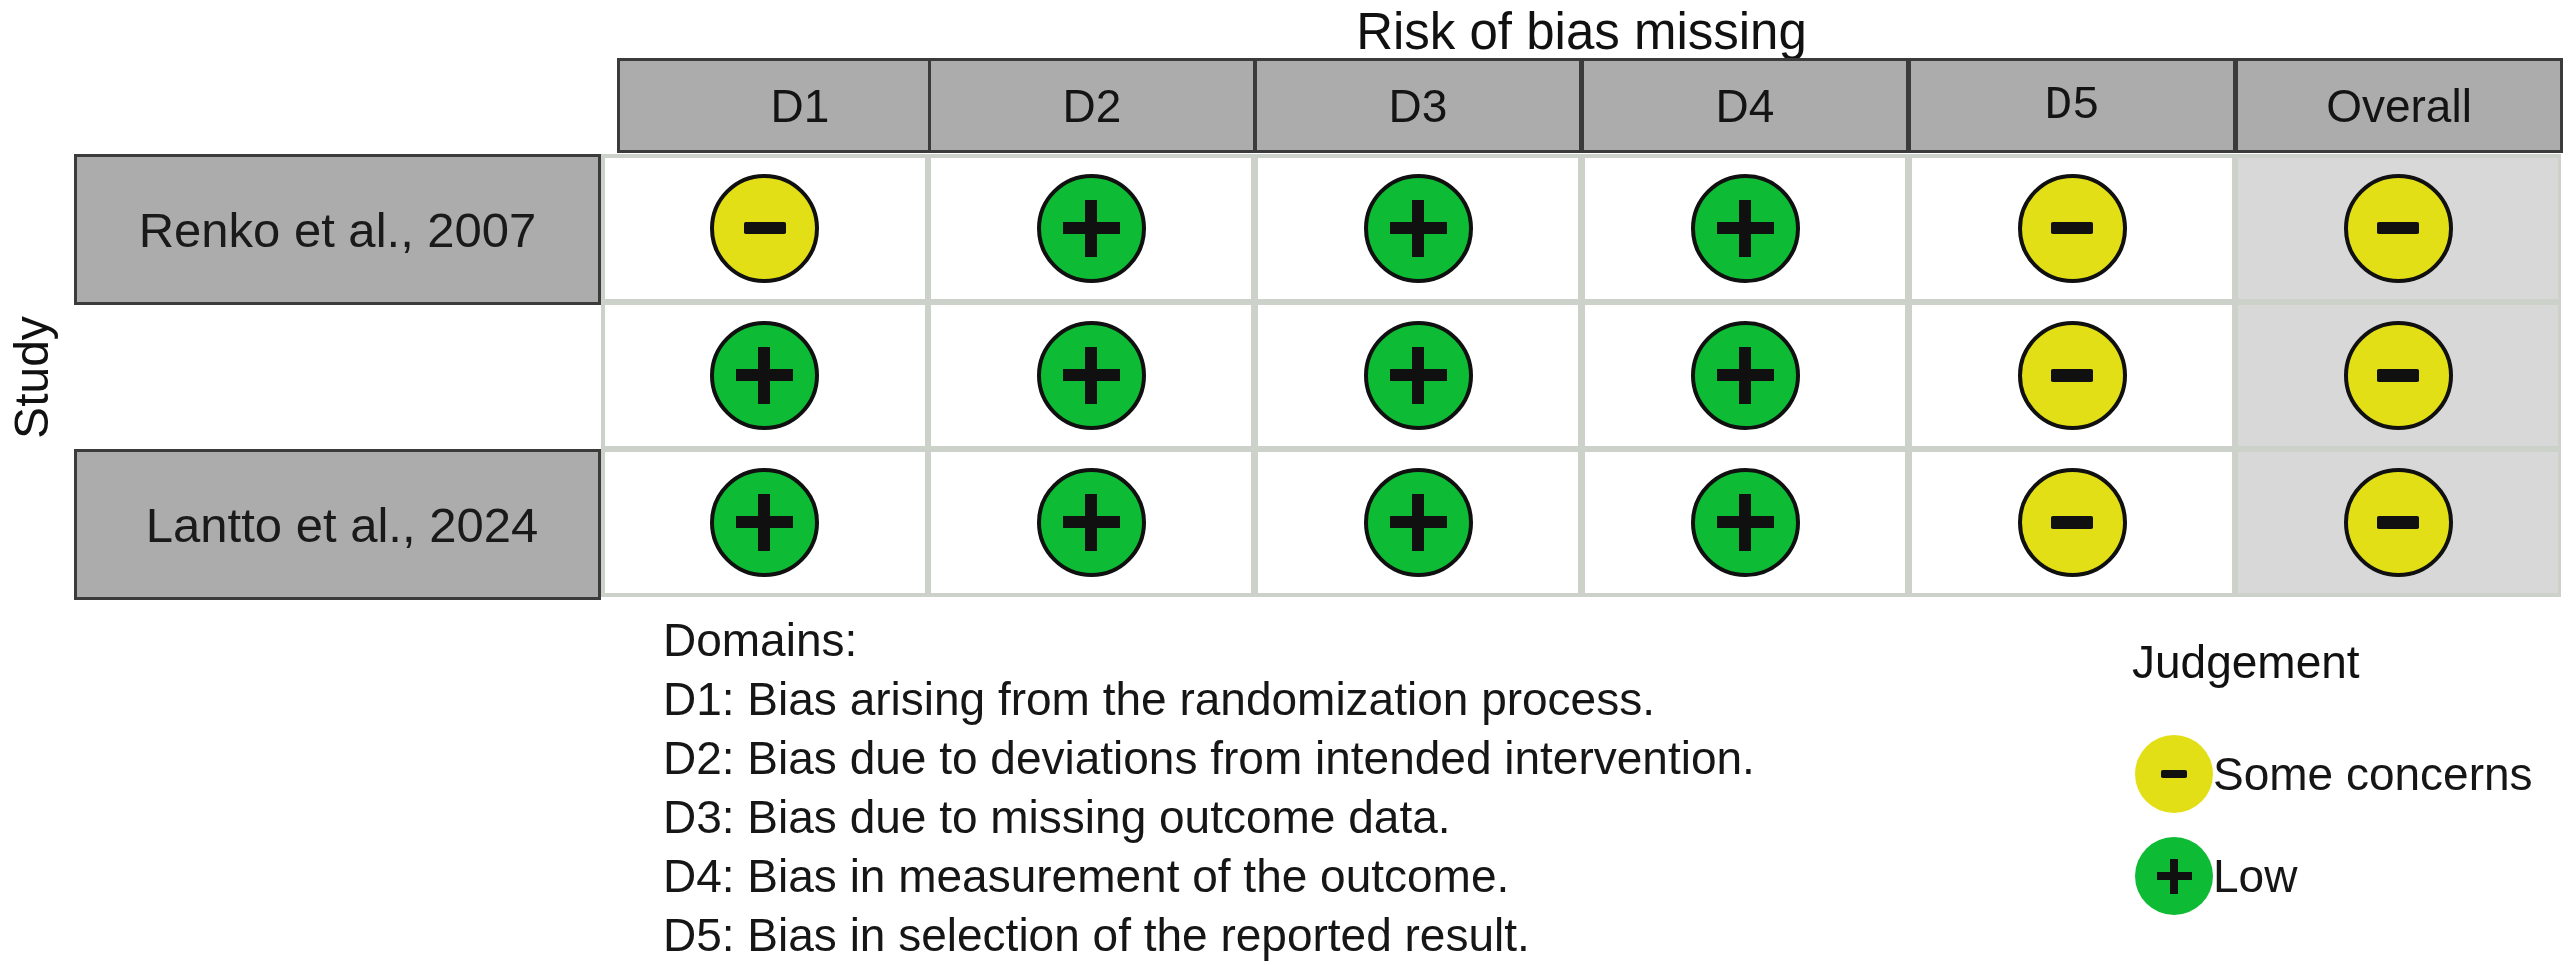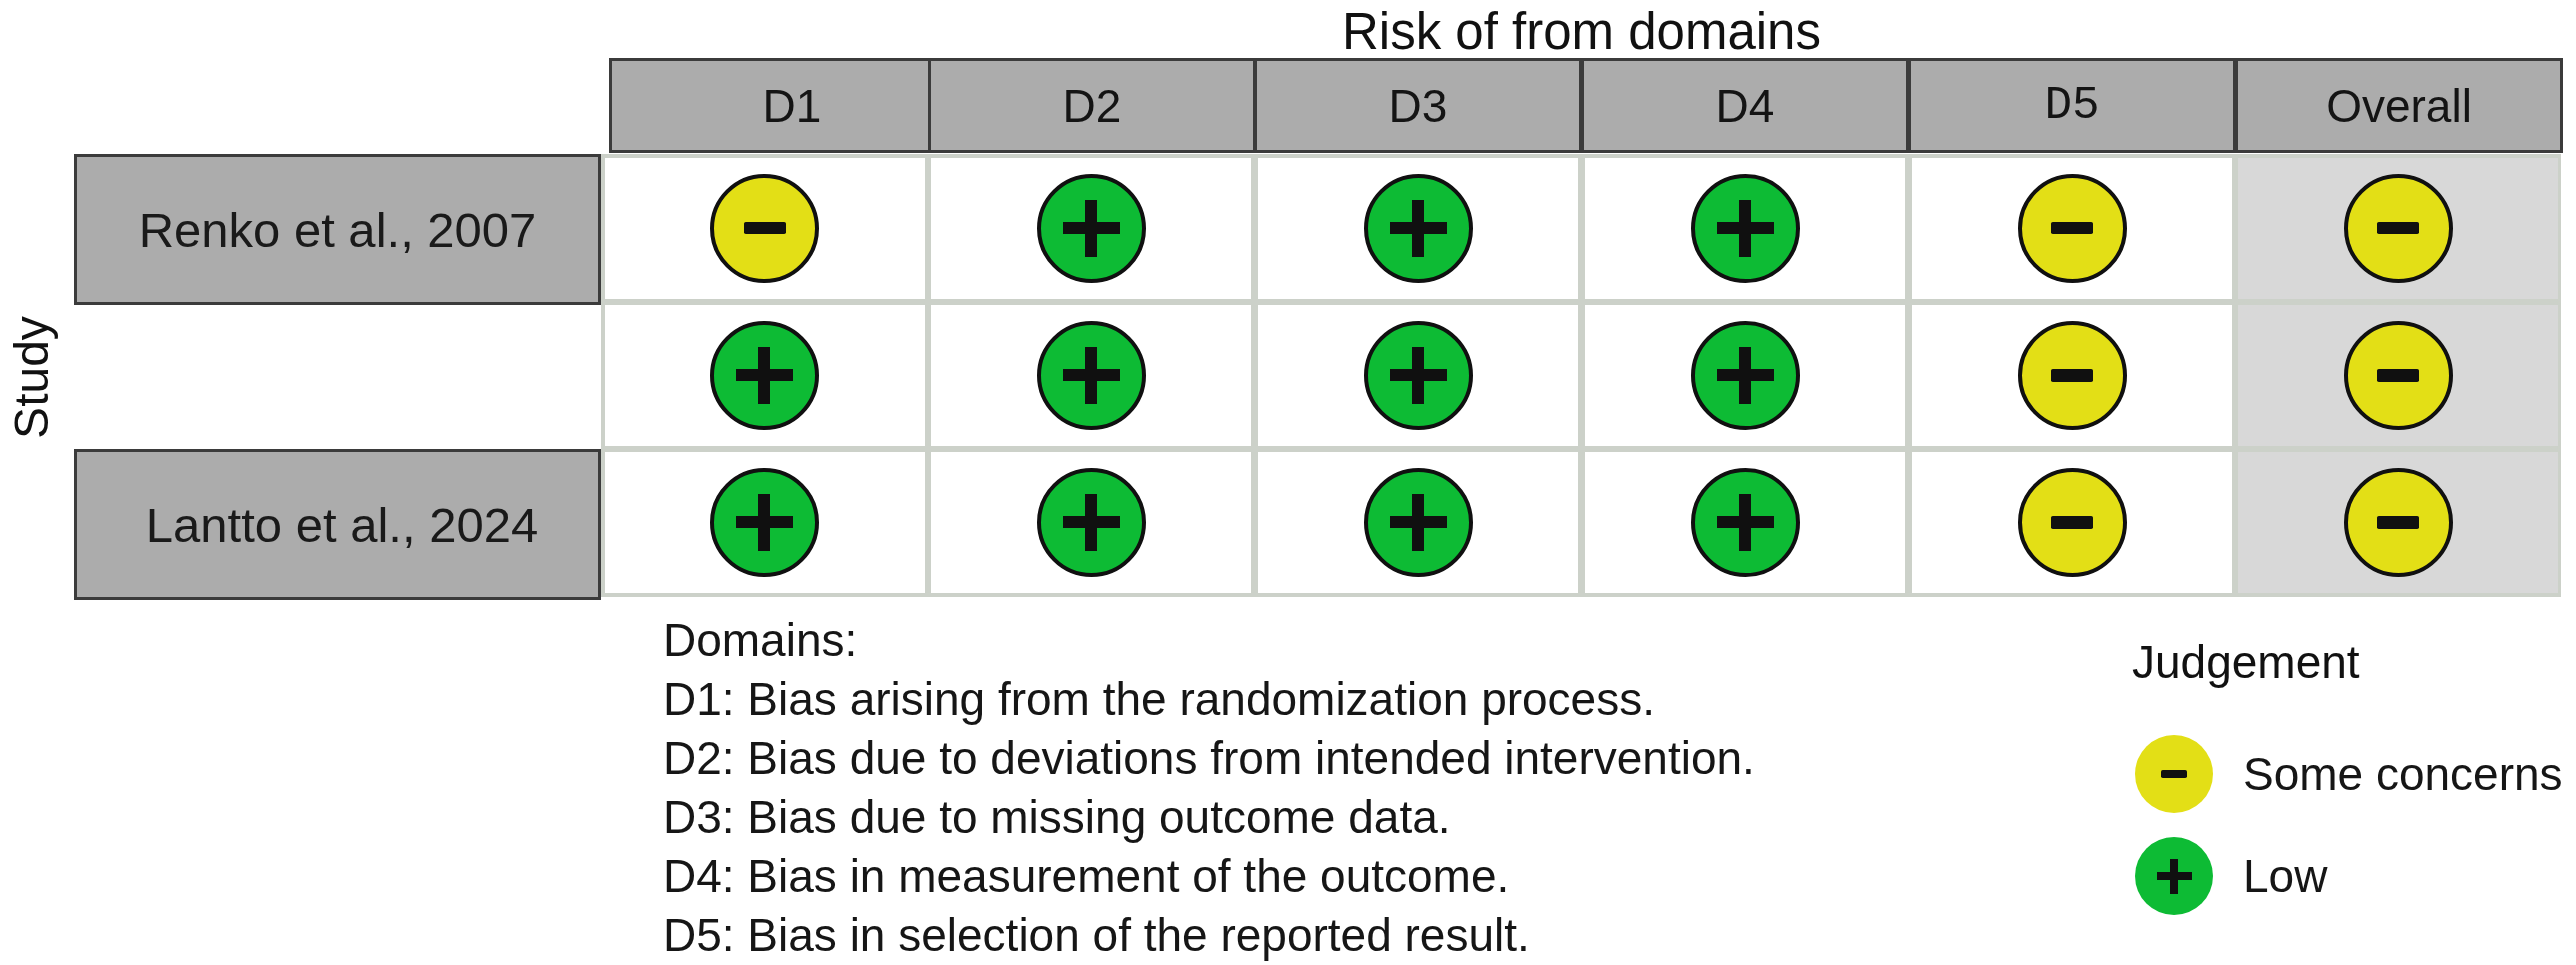--- a/index.html
+++ b/index.html
@@ -49,30 +49,30 @@
   .legend-title{position:absolute;left:2132px;top:638px;font-size:46px;line-height:49px;color:#111;}
   .legend-entry{position:absolute;left:2135px;height:78px;display:flex;align-items:center;}
   .key-dot{
     width:78px;height:78px;border-radius:50%;
     display:flex;align-items:center;justify-content:center;flex:0 0 auto;
   }
   .key-minus{width:26.5px;height:8.8px;background:#101010;border-radius:1.8px;}
   .key-plus{position:relative;width:35px;height:35px;}
   .key-plus::before{content:"";position:absolute;left:0;top:13.2px;width:35px;height:8.8px;background:#101010;}
   .key-plus::after{content:"";position:absolute;left:13.2px;top:0;width:8.8px;height:35px;background:#101010;}
-  .key-label{margin-left:30px;font-size:46px;white-space:nowrap;color:#161616;}
+  .key-label{font-size:46px;white-space:nowrap;color:#161616;}
 </style>
 </head>
 <body>
 
 <div class="canvas">
-  <div class="title">Risk of from domains</div>
+  <div class="title">Risk of bias missing</div>
   <div class="axis-study">Study</div>
   <div class="hdr-row" id="hdr-row">
-      <div class="hdr-cell" style="left: 8px; padding-left: 38px;">D1</div>
+      <div class="hdr-cell" style="left: 16px; padding-left: 38px;">D1</div>
       <div class="hdr-cell" style="left: 327px;">D2</div>
       <div class="hdr-cell" style="left: 653px;">D3</div>
       <div class="hdr-cell" style="left: 980px;">D4</div>
       <div class="hdr-cell" style="left: 1307px; font-family: Liberation Mono, monospace;">D5</div>
       <div class="hdr-cell" style="left: 1634px;">Overall</div>
     </div>
   <div class="label-col" id="label-col">
       <div class="label-box" style="top: 0px;">Renko et al., 2007</div>
       <div class="label-box" style="top: 295px; padding-left: 9px;">Lantto et al., 2024</div>
     </div>

